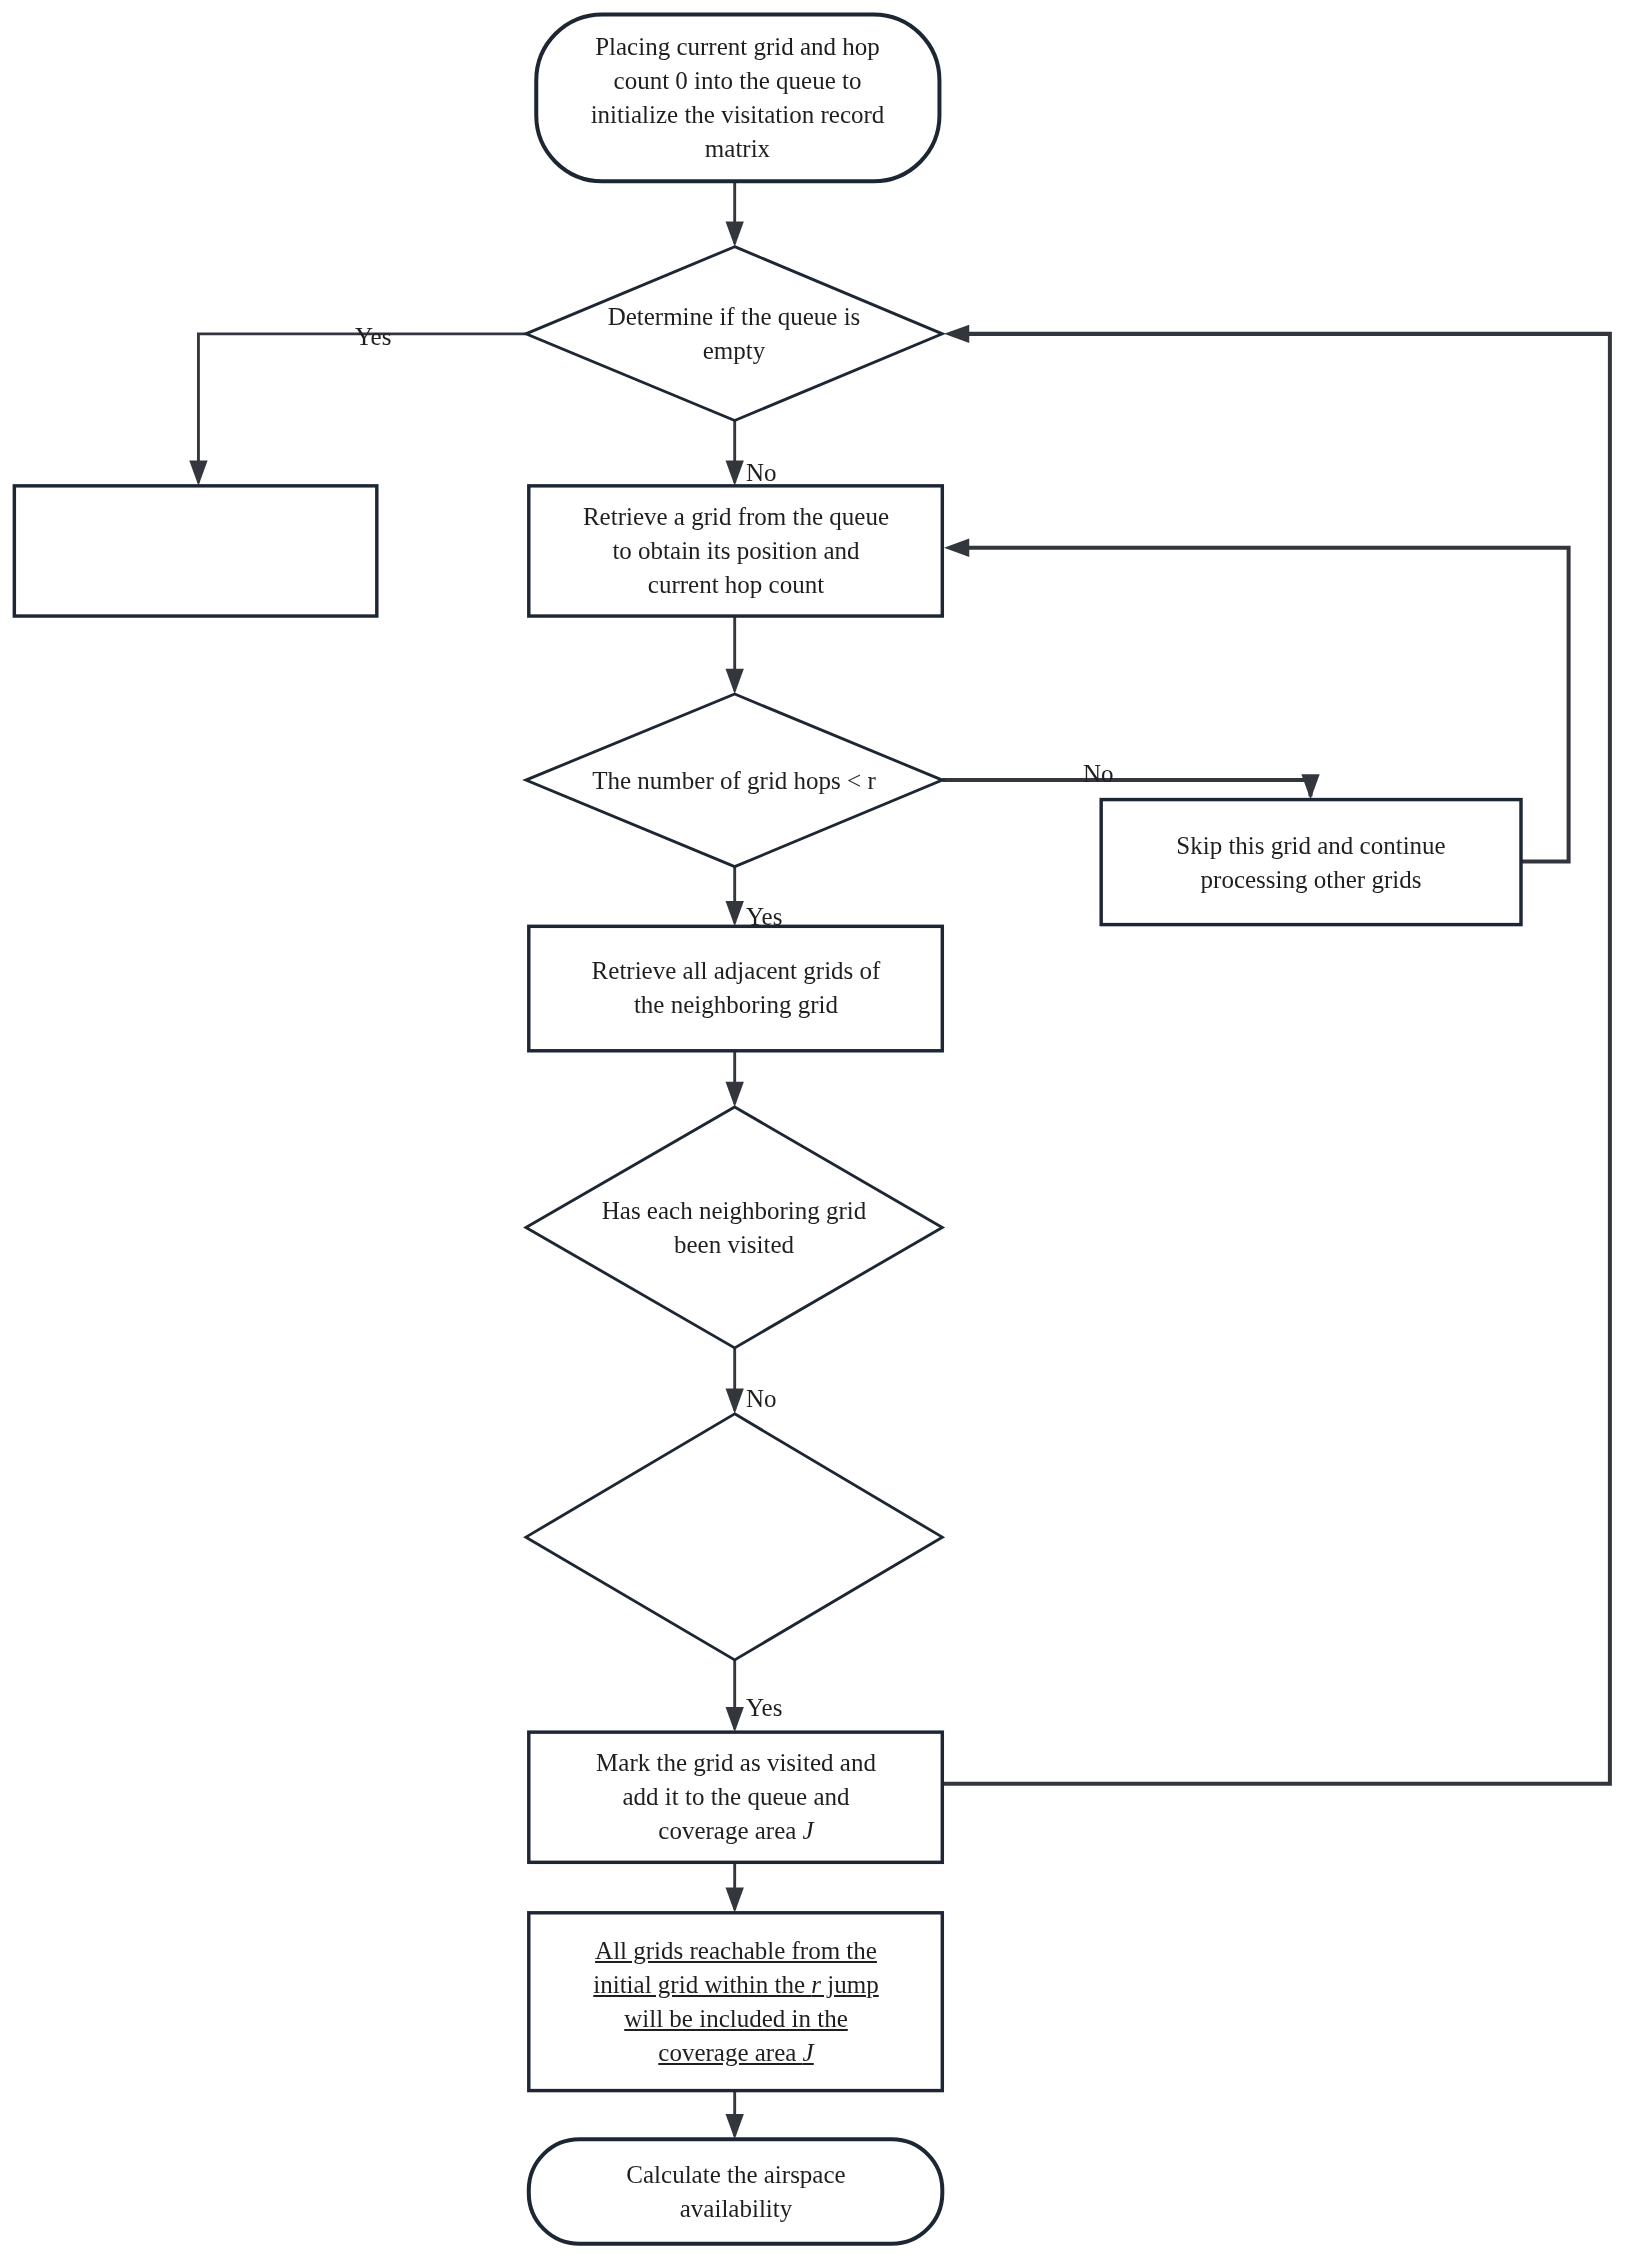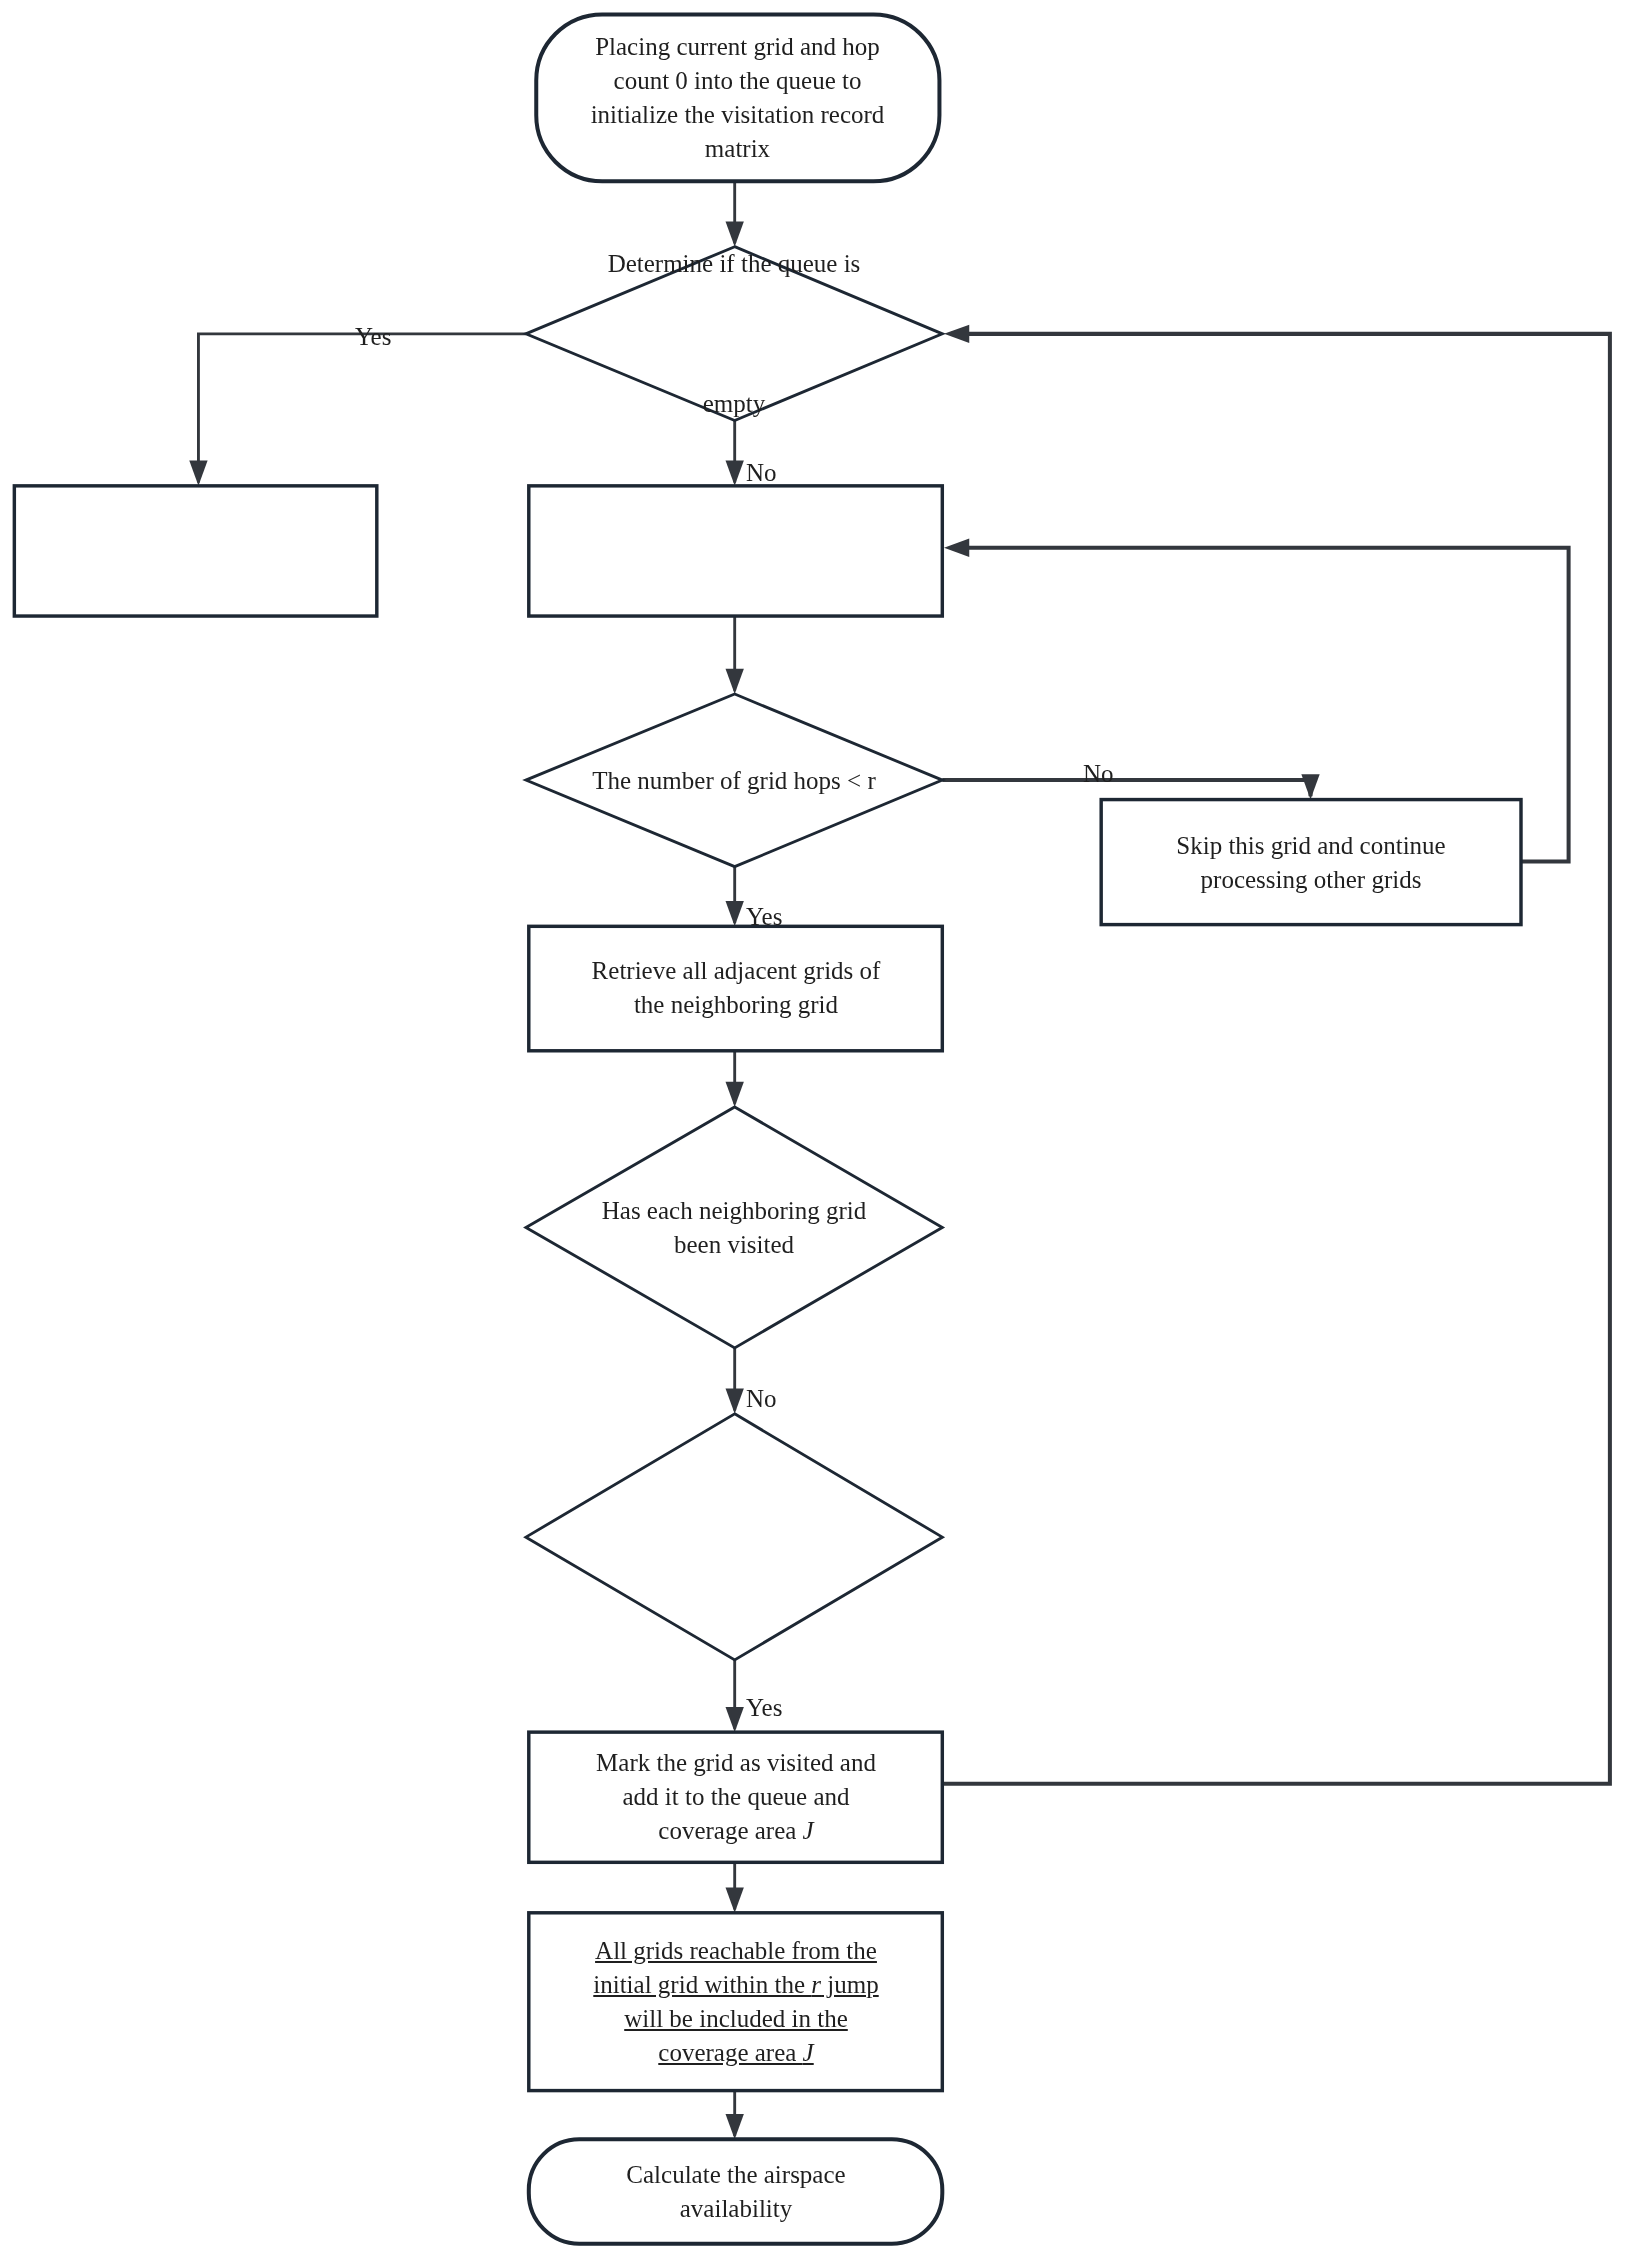--- a/index.html
+++ b/index.html
@@ -116,26 +116,31 @@
     <rect class="terminator" x="922" y="3730" width="721" height="182" rx="88" ry="88"></rect>
   </svg>
 
   <div class="node-text" style="left:536px;top:14.3px;width:403px;height:167px;">
     <div class="tl">Placing current grid and hop</div>
     <div class="tl">count 0 into the queue to</div>
     <div class="tl">initialize the visitation record</div>
     <div class="tl">matrix</div>
   </div>
 
-  <div class="node-text" style="left:526px;top:247px;width:416px;height:174px;justify-content:space-between;">
+  <div class="node-text" style="left:526px;top:247px;width:416px;height:174px;">
     <div class="tl">Determine if the queue is</div>
     <div class="tl">empty</div>
   </div>
 
 
+  <div class="node-text" style="left:529px;top:486px;width:414px;height:130px;">
+    <div class="tl">Retrieve a grid from the queue</div>
+    <div class="tl">to obtain its position and</div>
+    <div class="tl">current hop count</div>
+  </div>
 
   <div class="node-text" style="left:526px;top:694px;width:416px;height:173px;">
     <div class="tl">The number of grid hops &lt; r</div>
   </div>
 
   <div class="node-text" style="left:529px;top:926px;width:414px;height:124px;">
     <div class="tl">Retrieve all adjacent grids of</div>
     <div class="tl">the neighboring grid</div>
   </div>
 

